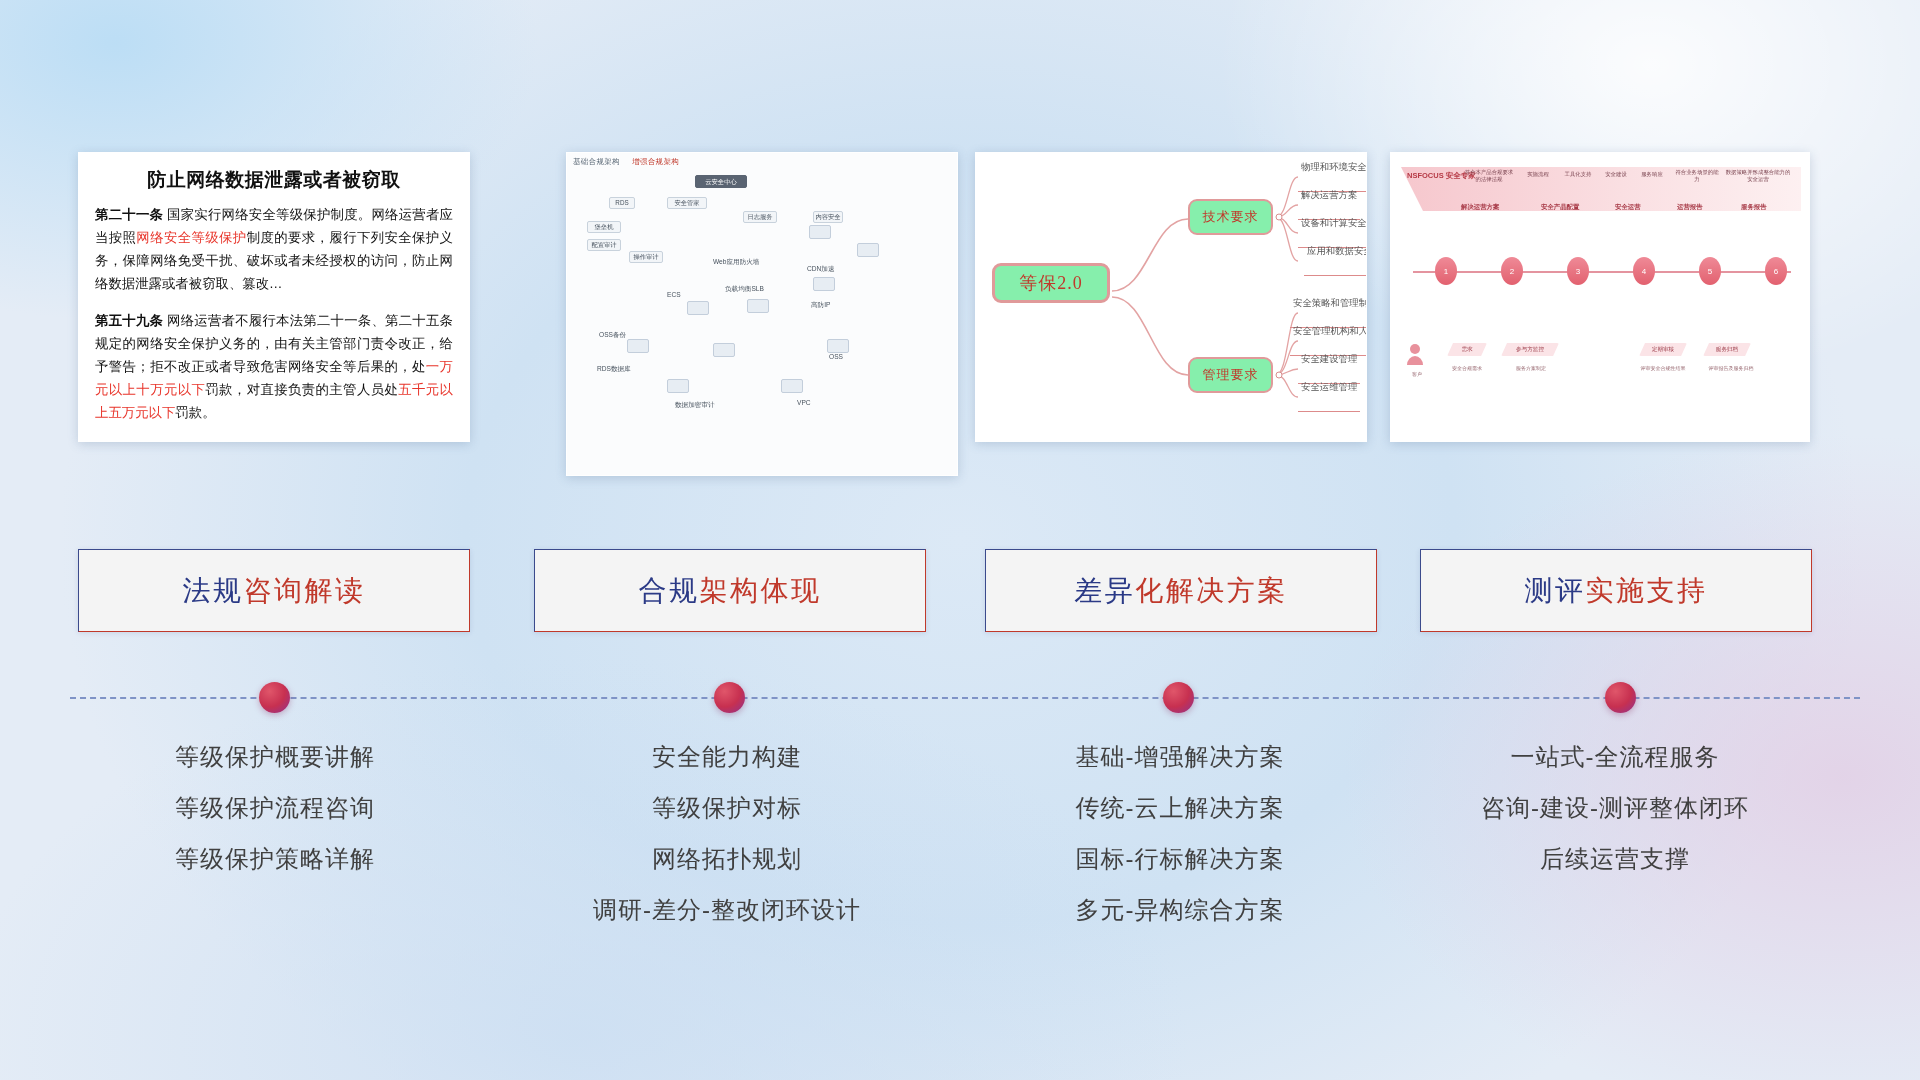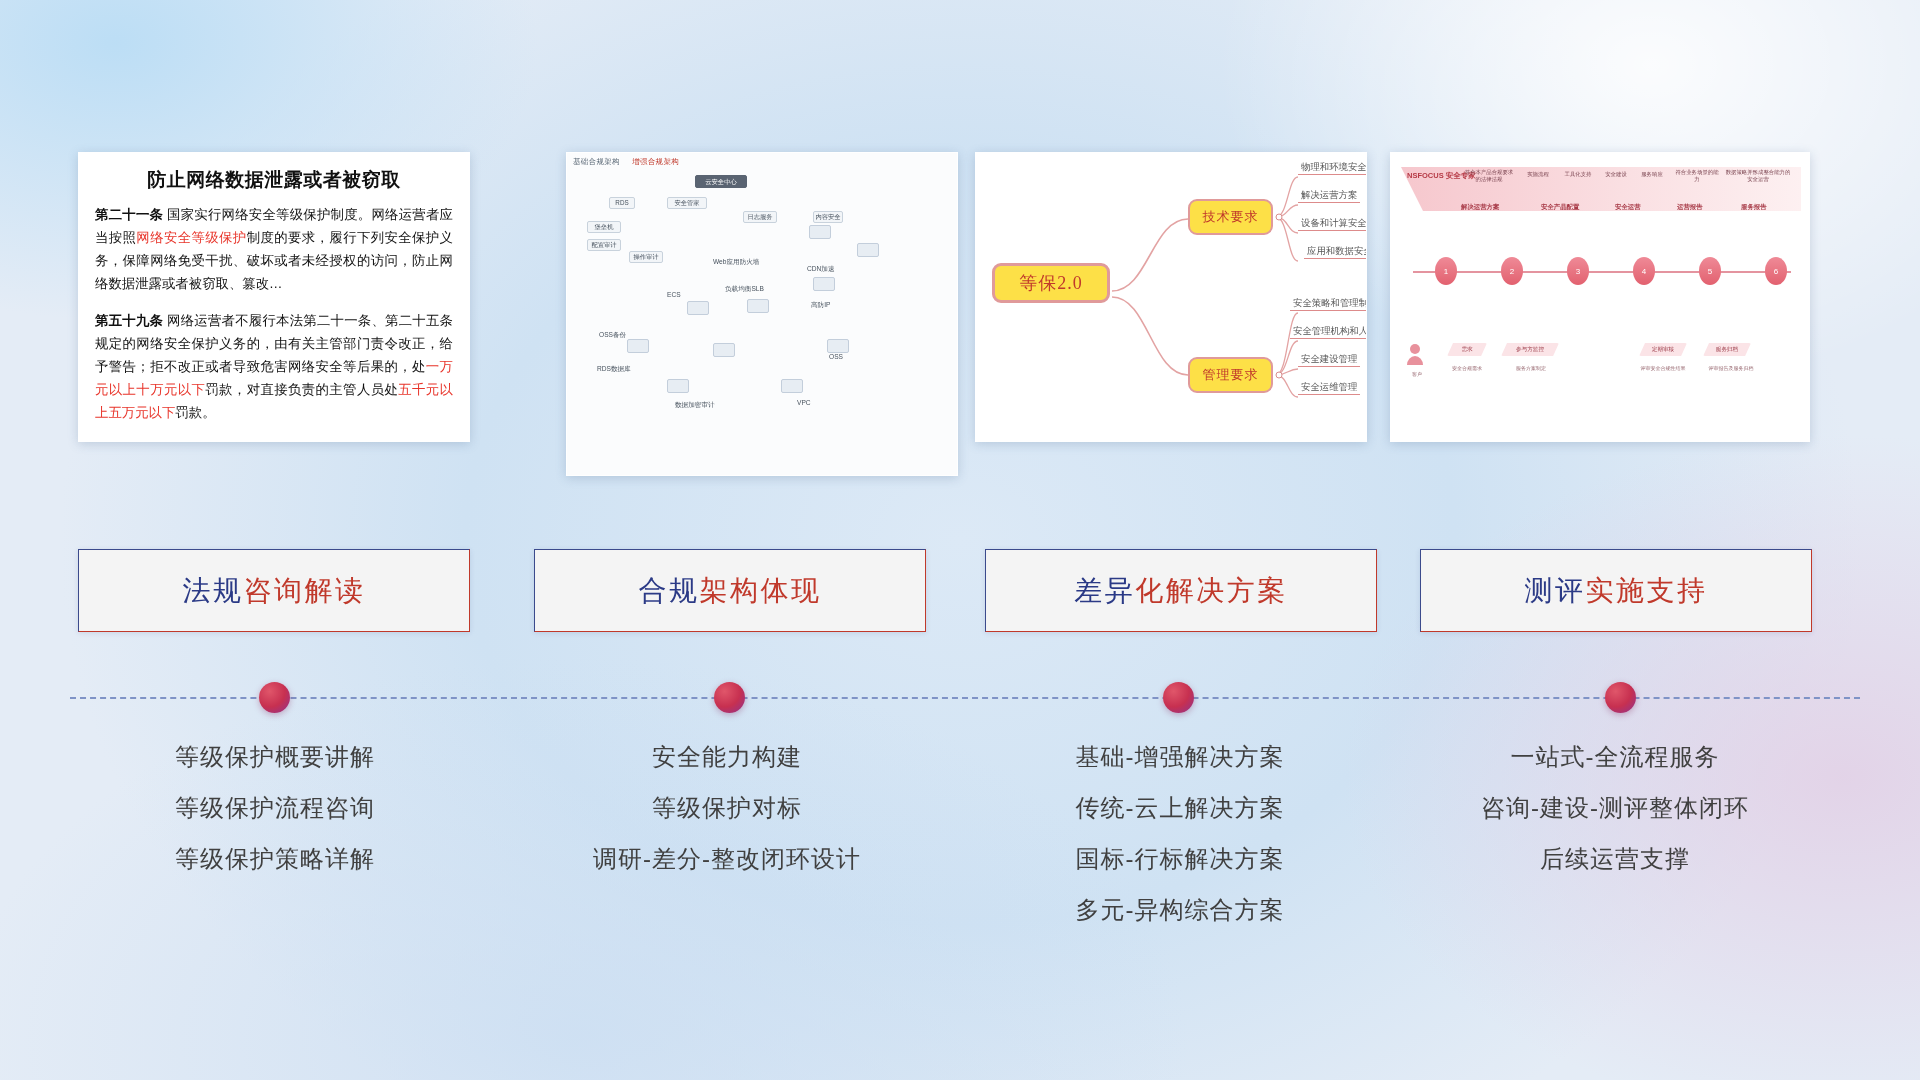--- a/index.html
+++ b/index.html
@@ -48,30 +48,30 @@
   }
   .ico3d {
     position:absolute; width:22px; height:14px; background:#e7edf3;
     border:1px solid #c3cedb; border-radius:2px;
   }
   .archlabel { position:absolute; font-size:6.6px; color:#46515d; white-space:nowrap; }
 
   
   .mm { position:relative; width:100%; height:100%; background:#fff; }
   .mm-node {
-    position:absolute; background:#fde047; border:2px solid #e09a9a; border-radius:9px;
+    position:absolute; background:#86efac; border:2px solid #e09a9a; border-radius:9px;
     color:#c0392b; display:flex; align-items:center; justify-content:center;
     font-size:13px; letter-spacing:1px; font-family:"Liberation Serif",serif;
   }
   #mm-root { left:16px; top:110px; width:118px; height:40px; font-size:18px; border-width:3px; }
   #mm-tech { left:212px; top:46px;  width:85px; height:36px; }
   #mm-mgmt { left:212px; top:204px; width:85px; height:36px; }
   .mm-leaf {
     position:absolute; font-size:9.4px; color:#555; font-family:"Liberation Serif",serif;
-    border-bottom:1.6px solid #dd8b8b; padding:0 3px 0 3px; white-space:nowrap;
+    border-bottom:1.6px solid #dd8b8b; padding:0 3px 17px 3px; white-space:nowrap;
   }
 
   
   .ns { position:relative; width:100%; height:100%; background:#fff; padding:8px; }
   .ns-band {
     position:absolute; left:10px; top:14px; width:400px; height:44px;
     background:linear-gradient(90deg,#f6c7cd 0%, #fadfe2 55%, #fdf0f1 100%);
     clip-path:polygon(0 0,100% 0,100% 100%,22px 100%);
   }
   .ns-logo { position:absolute; left:16px; top:18px; font-size:7.5px; color:#b63a46; font-weight:bold; line-height:1.25; }
@@ -281,20 +281,21 @@
 <div class="tl-dot" id="d-4"></div>
 
 <div class="col" id="c-1">
   <div class="item">等级保护概要讲解</div>
   <div class="item">等级保护流程咨询</div>
   <div class="item">等级保护策略详解</div>
 </div>
 <div class="col" id="c-2">
   <div class="item">安全能力构建</div>
   <div class="item">等级保护对标</div>
+  <div class="item">网络拓扑规划</div>
   <div class="item">调研-差分-整改闭环设计</div>
 </div>
 <div class="col" id="c-3">
   <div class="item">基础-增强解决方案</div>
   <div class="item">传统-云上解决方案</div>
   <div class="item">国标-行标解决方案</div>
   <div class="item">多元-异构综合方案</div>
 </div>
 <div class="col" id="c-4">
   <div class="item">一站式-全流程服务</div>

